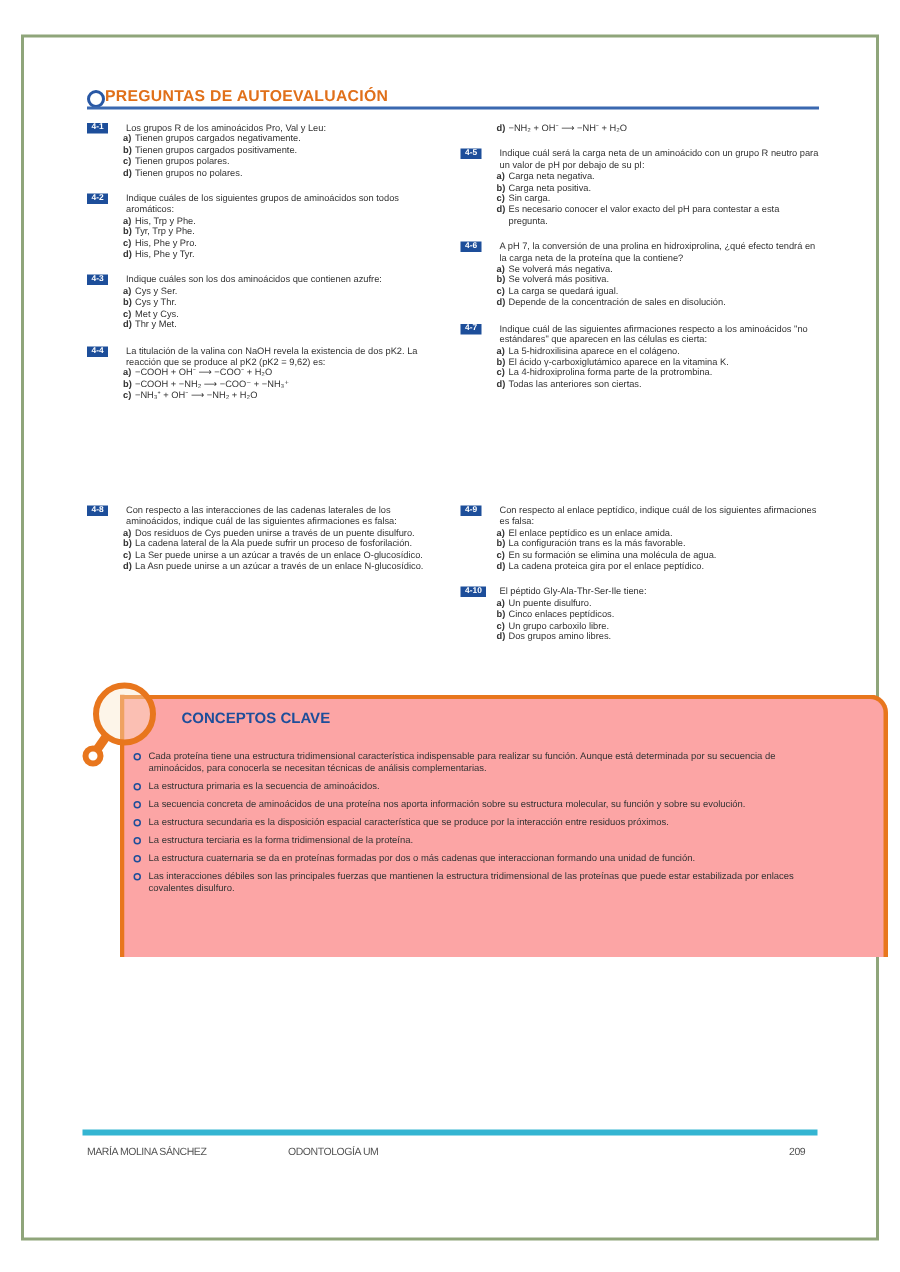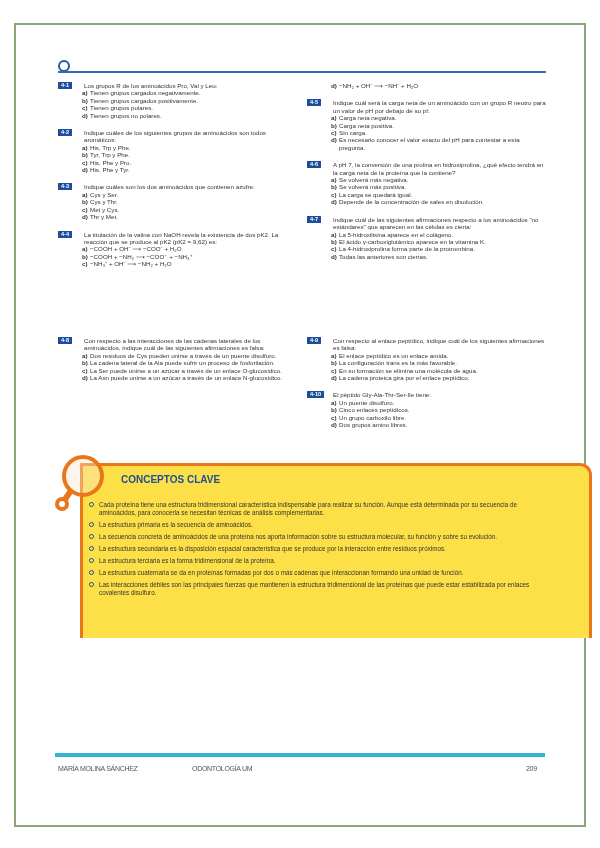--- a/index.html
+++ b/index.html
@@ -8,38 +8,39 @@
   .hdr{position:absolute;left:58px;top:59px;width:488px;height:14px;}
   .hdr .ring{position:absolute;left:0;top:1px;width:8px;height:8px;border:2px solid #2857a4;border-radius:50%;}
   .hdr .title{position:absolute;left:12px;top:-1px;font-size:10.5px;font-weight:bold;color:#e0701a;letter-spacing:0.2px;}
   .hdr .rule{position:absolute;left:0;top:12px;width:488px;height:2px;background:#3a68b0;}
   .col{position:absolute;font-size:6.2px;line-height:7.4px;color:#333;}
   .q{margin-bottom:10px;}
   .qh{position:relative;padding-left:26px;}
   .badge{position:absolute;left:0;top:0;background:#1d4e9a;color:#fff;font-weight:bold;font-size:5.6px;padding:0 3px;line-height:7px;height:7px;}
   .opt{padding-left:32px;position:relative;}
   .opt .l{position:absolute;left:24px;font-weight:bold;}
-  .box{position:absolute;left:80px;top:463px;width:512px;height:175px;background:#fde047;border:3px solid #e8761d;border-radius:0 12px 0 0;border-left-width:3px;border-bottom:none;box-sizing:border-box;text-decoration:underline;}
+  .box{position:absolute;left:80px;top:463px;width:512px;height:175px;background:#fca5a5;border:3px solid #e8761d;border-radius:0 12px 0 0;border-left-width:3px;border-bottom:none;box-sizing:border-box;text-decoration:underline;}
   .box .bttl{position:absolute;left:38px;top:8px;font-size:10px;font-weight:bold;color:#1d4e9a;}
   .box ul{position:absolute;left:4px;top:35px;width:455px;margin:0;padding:0;list-style:none;font-size:6.3px;line-height:8px;color:#333;}
   .box li{position:relative;padding-left:12px;margin-bottom:4px;}
   .box li .bul{position:absolute;left:2px;top:1px;width:3px;height:3px;border:1.5px solid #1d4e9a;border-radius:50%;}
   .mag{position:absolute;left:62px;top:455px;width:42px;height:42px;border:4px solid #e8761d;border-radius:50%;box-sizing:border-box;background:rgba(251,229,201,0.4);}
   .mag2{position:absolute;left:55px;top:497px;width:14px;height:14px;border:4px solid #e8761d;border-radius:50%;box-sizing:border-box;}
   .maglink{position:absolute;left:65px;top:490px;width:6px;height:10px;background:#e8761d;transform:rotate(35deg);}
   .footbar{position:absolute;left:55px;top:753px;width:490px;height:4px;background:#34b5d2;}
   .foot{position:absolute;top:765px;font-size:7px;color:#555;letter-spacing:-0.3px;}
 </style>
 </head>
 <body>
 
 <div class="frame"></div>
 
 <div class="hdr">
   <span class="ring"></span>
+  <span class="title">PREGUNTAS DE AUTOEVALUACIÓN</span>
   <span class="rule"></span>
 </div>
 
 <div class="col" id="colL" style="left:58px;top:82px;width:240px;">
     <div class="q">
       <div class="qh"><span class="badge">4-1</span><span>Los grupos R de los aminoácidos Pro, Val y Leu:</span></div>
       <div class="opt"><span class="l">a)</span><span>Tienen grupos cargados negativamente.</span></div>
       <div class="opt"><span class="l">b)</span><span>Tienen grupos cargados positivamente.</span></div>
       <div class="opt"><span class="l">c)</span><span>Tienen grupos polares.</span></div>
       <div class="opt"><span class="l">d)</span><span>Tienen grupos no polares.</span></div>

